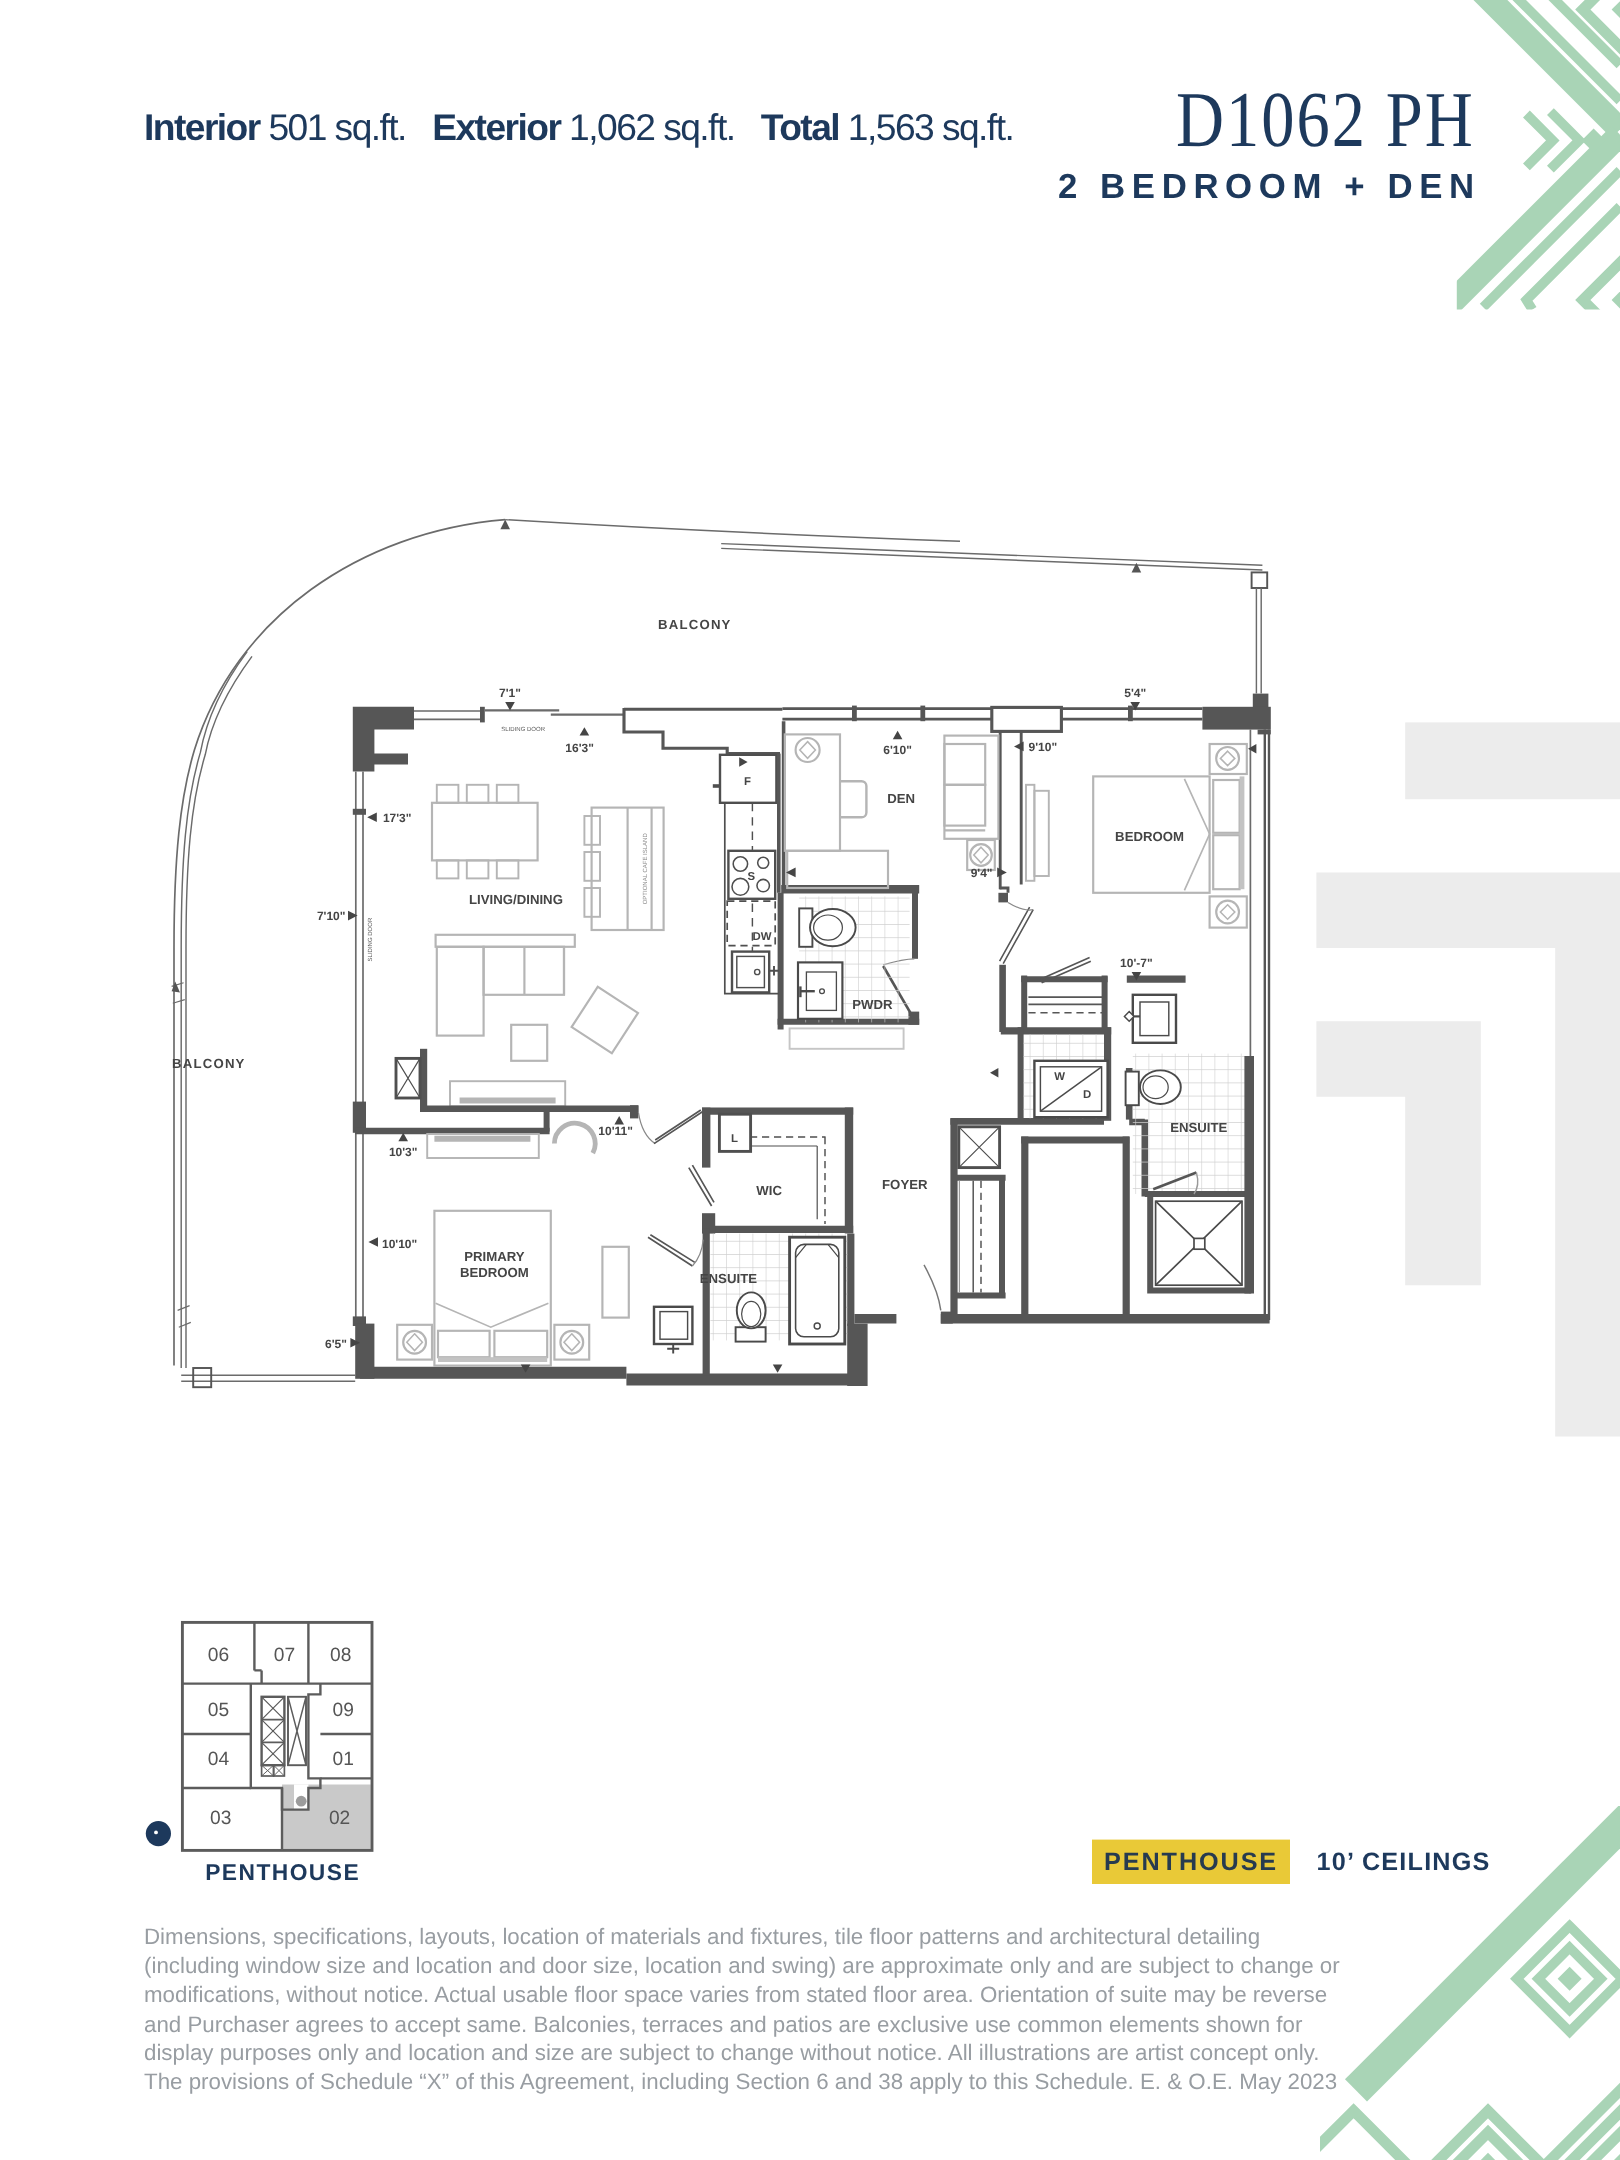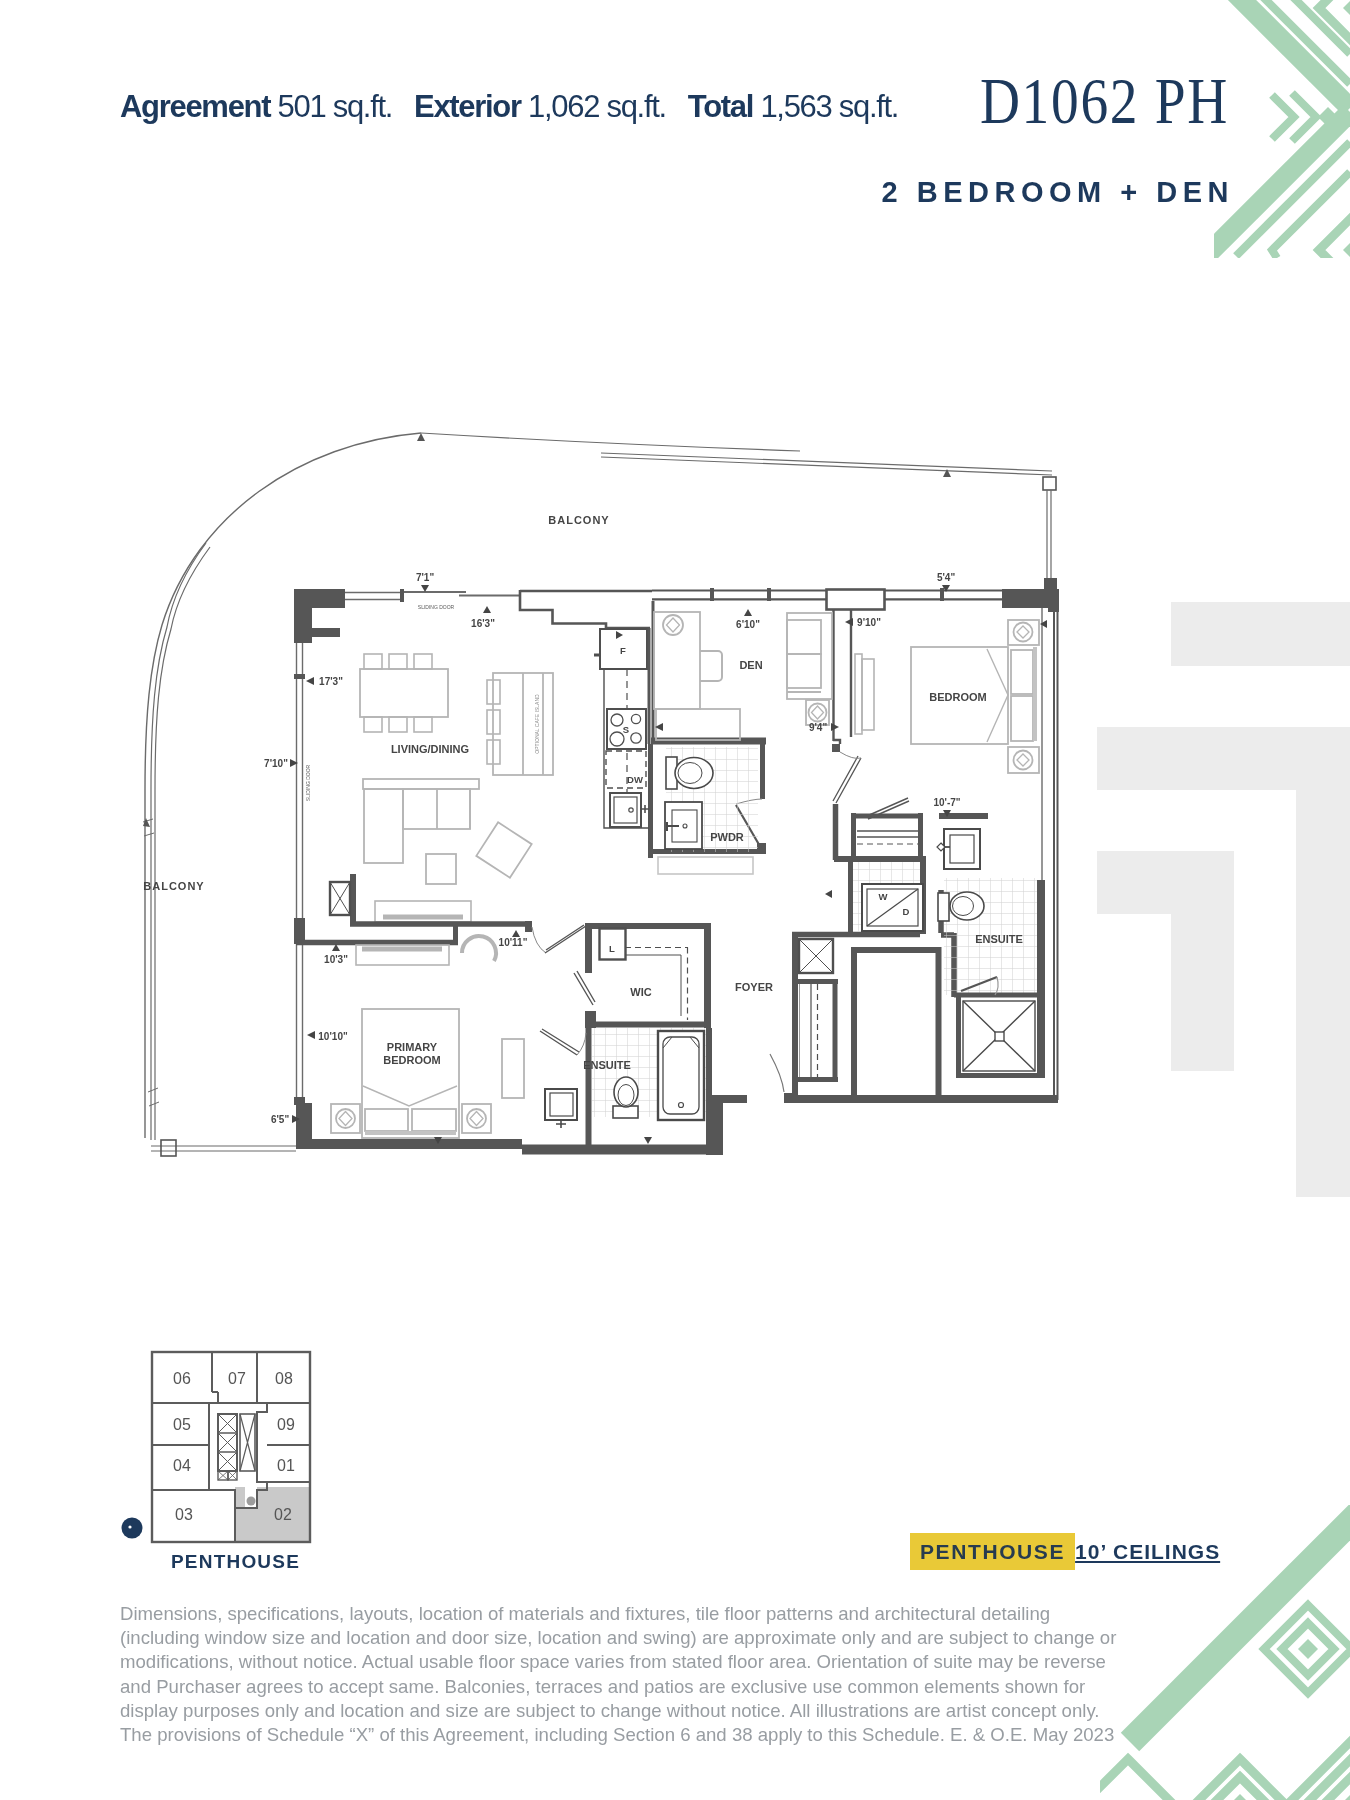--- a/index.html
+++ b/index.html
@@ -4,34 +4,34 @@
 <style>
   html,body{margin:0;padding:0;}
   body{width:1350px;height:1800px;position:relative;background:#ffffff;overflow:hidden;
        font-family:"Liberation Sans", sans-serif;}
   .hdr{position:absolute;left:120px;top:89px;font-size:31px;letter-spacing:-1.3px;color:#1d395c;white-space:nowrap;}
   .hdr b{font-weight:bold;}
   .title{position:absolute;right:121px;top:63px;width:600px;text-align:right;
          font-family:"Liberation Serif", serif;font-weight:normal;font-size:66px;color:#1d395c;
          letter-spacing:2px;transform:scaleX(0.84);transform-origin:100% 0;}
   .subtitle{position:absolute;right:116px;top:140px;width:600px;text-align:right;
-         font-size:29px;font-weight:bold;color:#1d395c;letter-spacing:5.5px;margin-top:36px;}
+         font-size:29px;font-weight:bold;color:#1d395c;letter-spacing:5.5px;}
   .chip-row{position:absolute;left:910px;top:1533px;font-size:21px;font-weight:bold;
             color:#1d395c;letter-spacing:1.6px;white-space:nowrap;}
   .chip{background:#e9c937;padding:7px 10px 6px 10px;color:#273b4f;display:inline-block;}
-  .ceil{margin-left:0;letter-spacing:1px;text-decoration:underline;}
+  .ceil{margin-left:22px;letter-spacing:1px;}
   .penth{position:absolute;left:171px;top:1551px;font-size:19px;font-weight:bold;
          color:#1d395c;letter-spacing:1.2px;}
   .disc{position:absolute;left:120px;top:1602px;width:1250px;font-size:18.6px;line-height:24.2px;
         color:#989da2;}
 </style>
 </head>
 <body>
 
-<div class="hdr"><b>Agreement</b> 501 sq.ft.&nbsp;&nbsp; <b>Exterior</b> 1,062 sq.ft.&nbsp;&nbsp; <b>Total</b> 1,563 sq.ft.</div>
+<div class="hdr"><b>Interior</b> 501 sq.ft.&nbsp;&nbsp; <b>Exterior</b> 1,062 sq.ft.&nbsp;&nbsp; <b>Total</b> 1,563 sq.ft.</div>
 
 <div class="title">D1062 PH</div>
 
 <div class="subtitle">2 BEDROOM + DEN</div>
 
 <div class="chip-row"><span class="chip">PENTHOUSE</span><span class="ceil">10’ CEILINGS</span></div>
 
 <div class="penth">PENTHOUSE</div>
 
 <div class="disc">Dimensions, specifications, layouts, location of materials and fixtures, tile floor patterns and architectural detailing<br>

